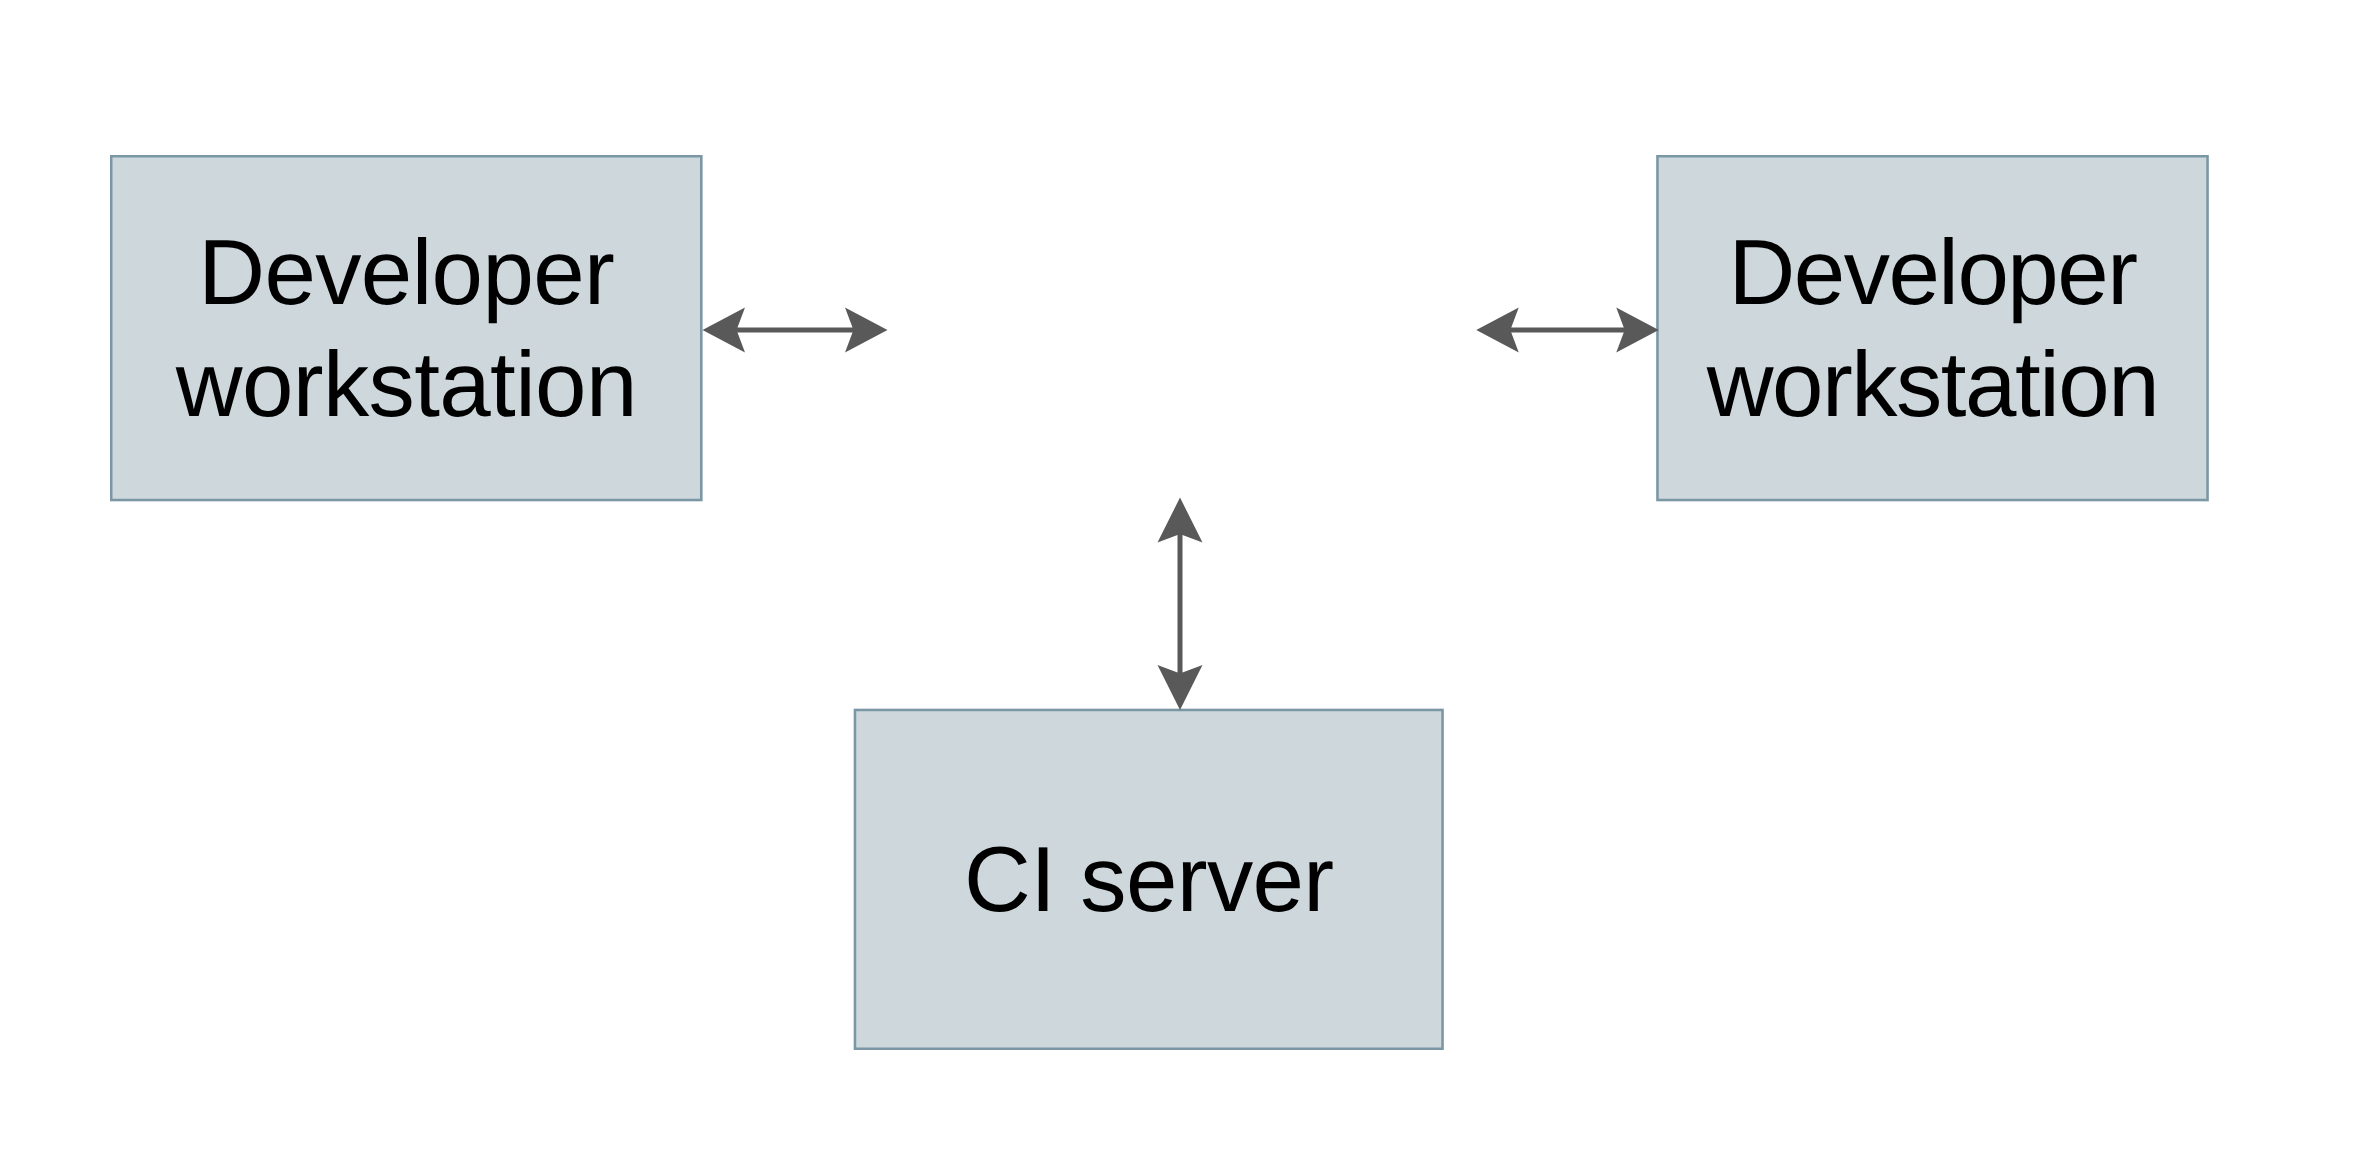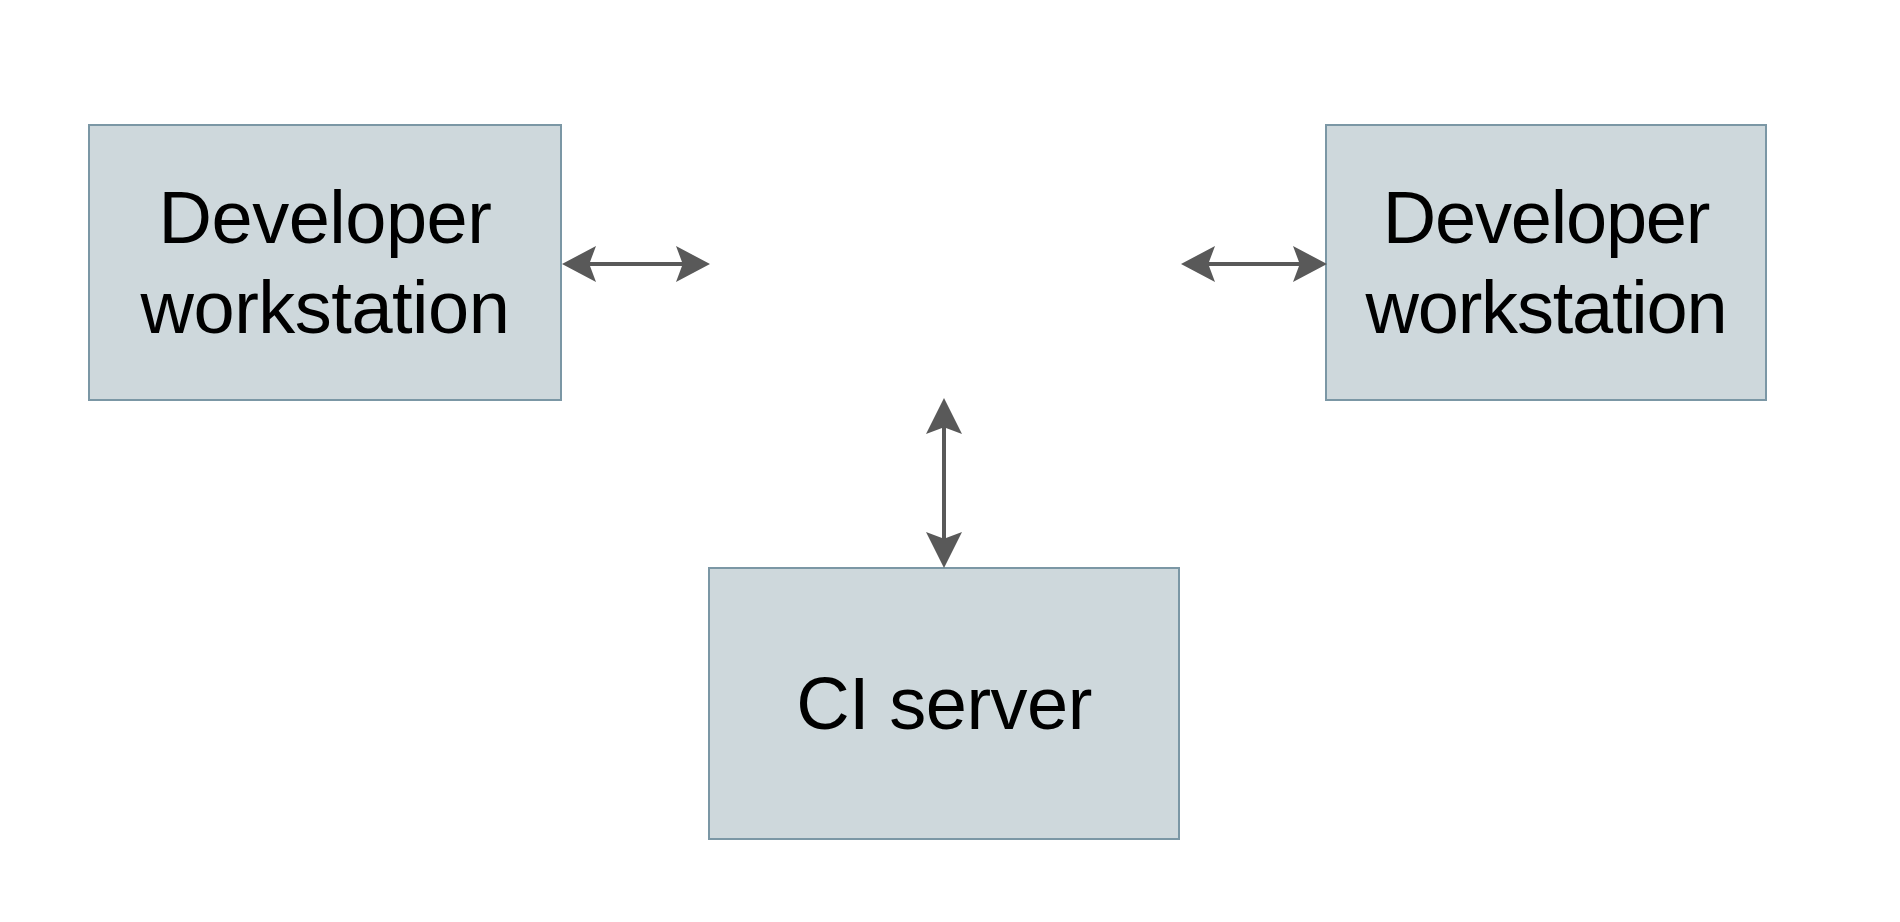--- a/index.html
+++ b/index.html
@@ -35,21 +35,21 @@
     line-height: 90px;
     color: #000000;
     font-weight: 400;
     letter-spacing: -0.5px;
     white-space: pre-line;
     padding: 0 4px;
   }
   .node-dev-left   { left: 88px;   top: 102px; width: 474px; height: 277px; }
   .node-cache      { left: 709px;  top: 102px; width: 472px; height: 277px; }
   .node-dev-right  { left: 1325px; top: 102px; width: 442px; height: 277px; }
-  .node-ci         { left: 708px;  top: 545px; width: 472px; height: 273px; }
+  .node-ci         { left: 683px;  top: 545px; width: 472px; height: 273px; }
 
   .node-dev-right .node-label { letter-spacing: -1.2px; padding: 0 2px; }
 
   .edge {
     position: absolute;
     pointer-events: none;
   }
   .edge svg { display: block; overflow: visible; }
 
   .edge-left  { left: 562px; top: 212px; width: 148px; height: 60px; }

